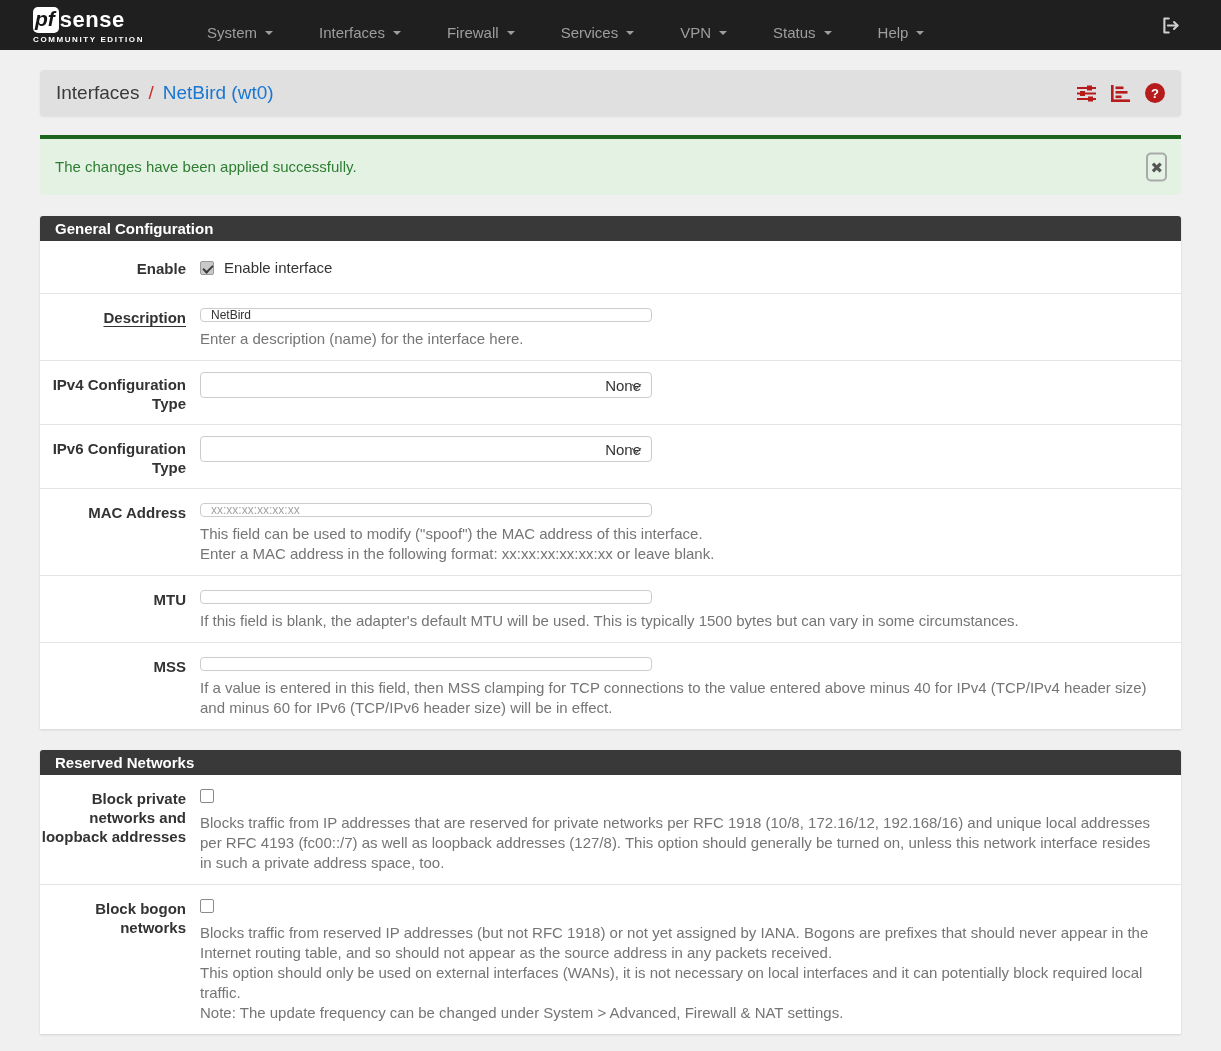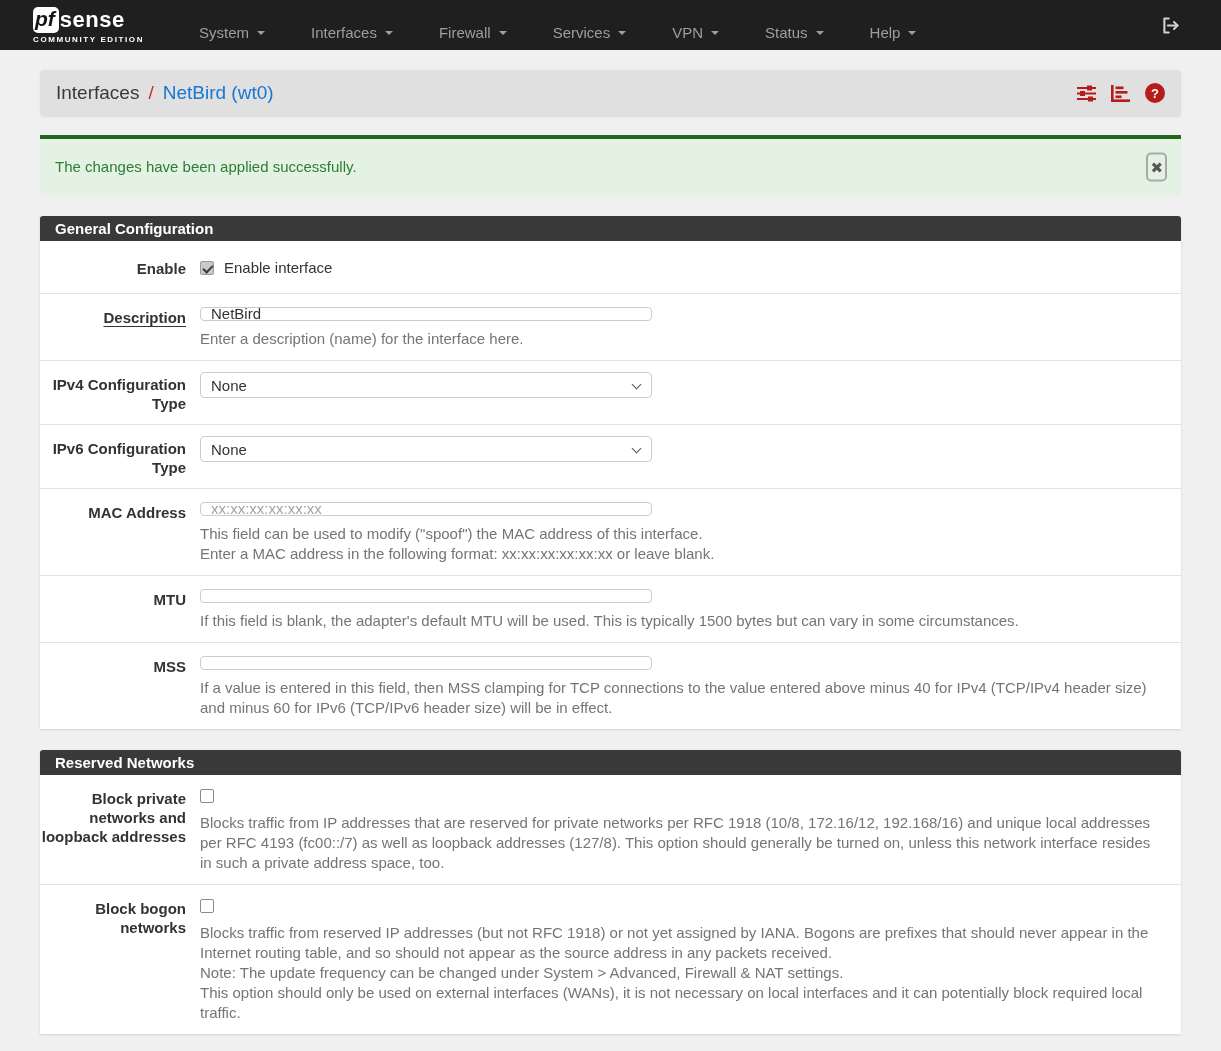--- a/index.html
+++ b/index.html
@@ -9,21 +9,21 @@
     font-family:"Liberation Sans","DejaVu Sans",sans-serif;
     font-size:15px; color:#333; overflow:hidden;
   }
 
   
   .navbar {
     height:50px; background:#1f1f1f;
     display:flex; align-items:center;
     padding:0 40px 0 33px;
   }
-  .logo { display:flex; flex-direction:column; margin-right:32px; }
+  .logo { display:flex; flex-direction:column; margin-right:40px; }
   .logo-row { display:flex; align-items:center; }
   .pf-box {
     background:#fff; color:#161616; font-style:italic; font-weight:bold;
     font-size:21px; border-radius:5px; padding:0 4px 2px 2px; line-height:24px;
   }
   .sense { color:#fff; font-weight:bold; font-size:22px; letter-spacing:.5px; margin-left:1px; }
   .tagline { color:#fff; font-size:8px; font-weight:bold; letter-spacing:1.6px; margin-top:2px; }
   .nav-items { display:flex; align-items:center; height:100%; }
   .nav-item {
     color:#9e9e9e; display:flex; align-items:center; gap:8px;
@@ -73,29 +73,29 @@
   .frow:first-child { border-top:none; }
   .frow-label {
     flex:none; width:160px; text-align:right; font-weight:bold;
     padding-right:14px; padding-top:3px; line-height:19px;
   }
   .frow-label .underlined { text-decoration:underline; text-underline-offset:3px; }
   .frow-content { flex:1; min-width:0; padding-right:0; }
 
   .tinput {
     width:452px; height:14px; border:1px solid #ccc; border-radius:4px;
-    padding:2px 10px; font-size:15px; color:#333; background:#fff;
+    padding:2px 10px; font-size:12px; color:#333; background:#fff;
     font-family:"Liberation Sans","DejaVu Sans",sans-serif; outline:none;
   }
   .tinput::placeholder { color:#a3a3a3; opacity:1; }
 
   .select {
     width:452px; height:26px; border:1px solid #ccc; border-radius:4px;
     background:#fff; display:flex; align-items:center; padding:0 10px;
-    position:relative; cursor:pointer;
+    position:relative; cursor:pointer;justify-content:flex-end;
   }
   .select .chev {
     position:absolute; right:11px; top:8px; width:7px; height:7px;
     border-right:1.5px solid #555; border-bottom:1.5px solid #555;
     transform:rotate(45deg);
   }
 
   .help { color:#757575; margin-top:7px; line-height:20px; }
   .help div + div { margin-top:0; }
 
@@ -295,20 +295,20 @@
     </div>
 
     <div class="frow">
       <div class="frow-label">Block bogon networks</div>
       <div class="frow-content">
         <div class="cb-line">
           <span class="cb"></span>
         </div>
         <div class="help cb-help">
           <div>Blocks traffic from reserved IP addresses (but not RFC 1918) or not yet assigned by IANA. Bogons are prefixes that should never appear in the Internet routing table, and so should not appear as the source address in any packets received.</div>
+          <div>This option should only be used on external interfaces (WANs), it is not necessary on local interfaces and it can potentially block required local traffic.</div>
           <div>Note: The update frequency can be changed under System &gt; Advanced, Firewall &amp; NAT settings.</div>
-          <div>This option should only be used on external interfaces (WANs), it is not necessary on local interfaces and it can potentially block required local traffic.</div>
         </div>
       </div>
     </div>
 
   </div>
 </section>
 
 </body></html>

